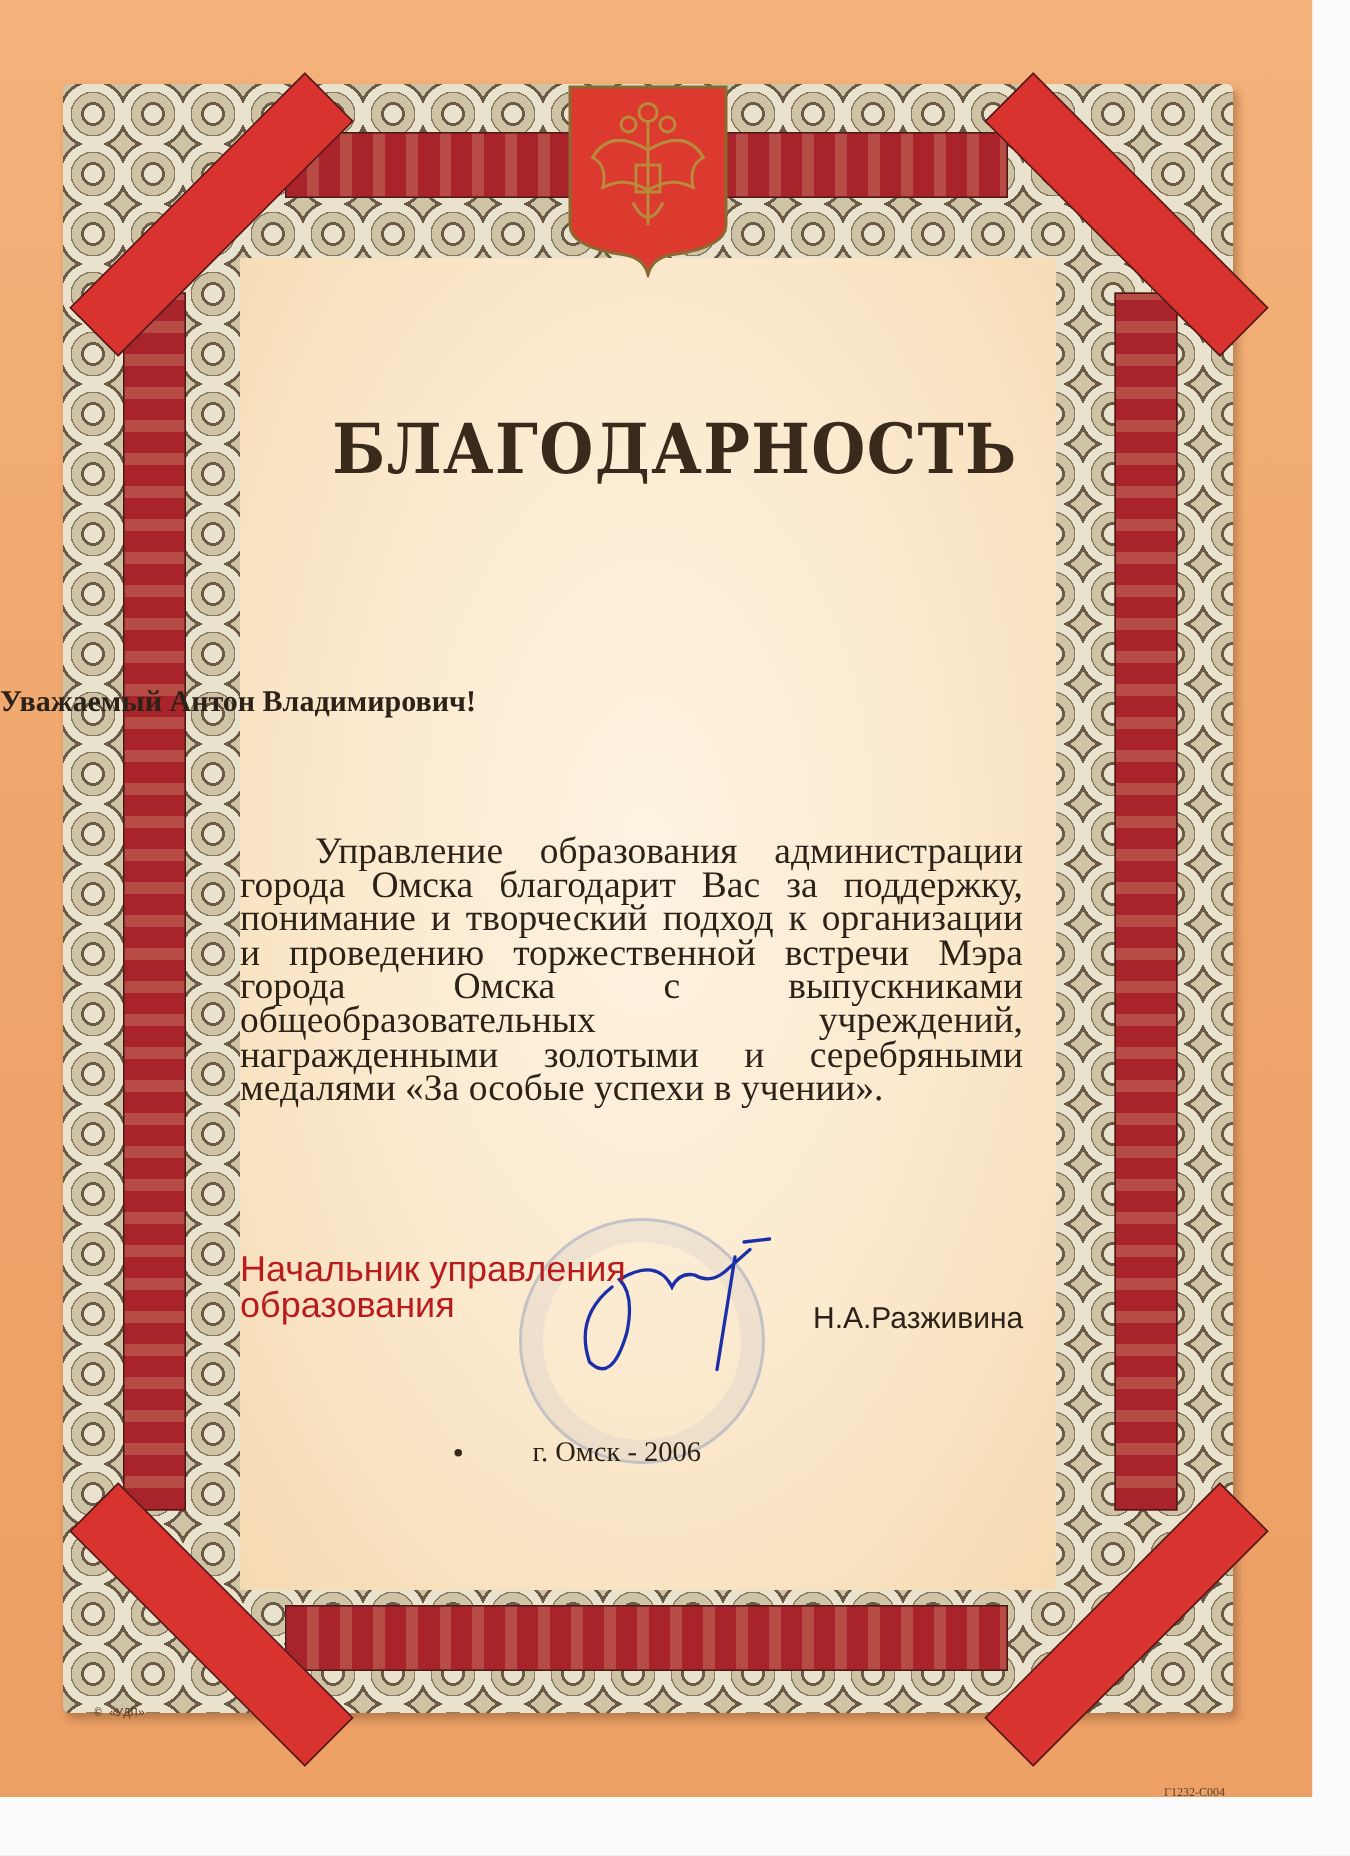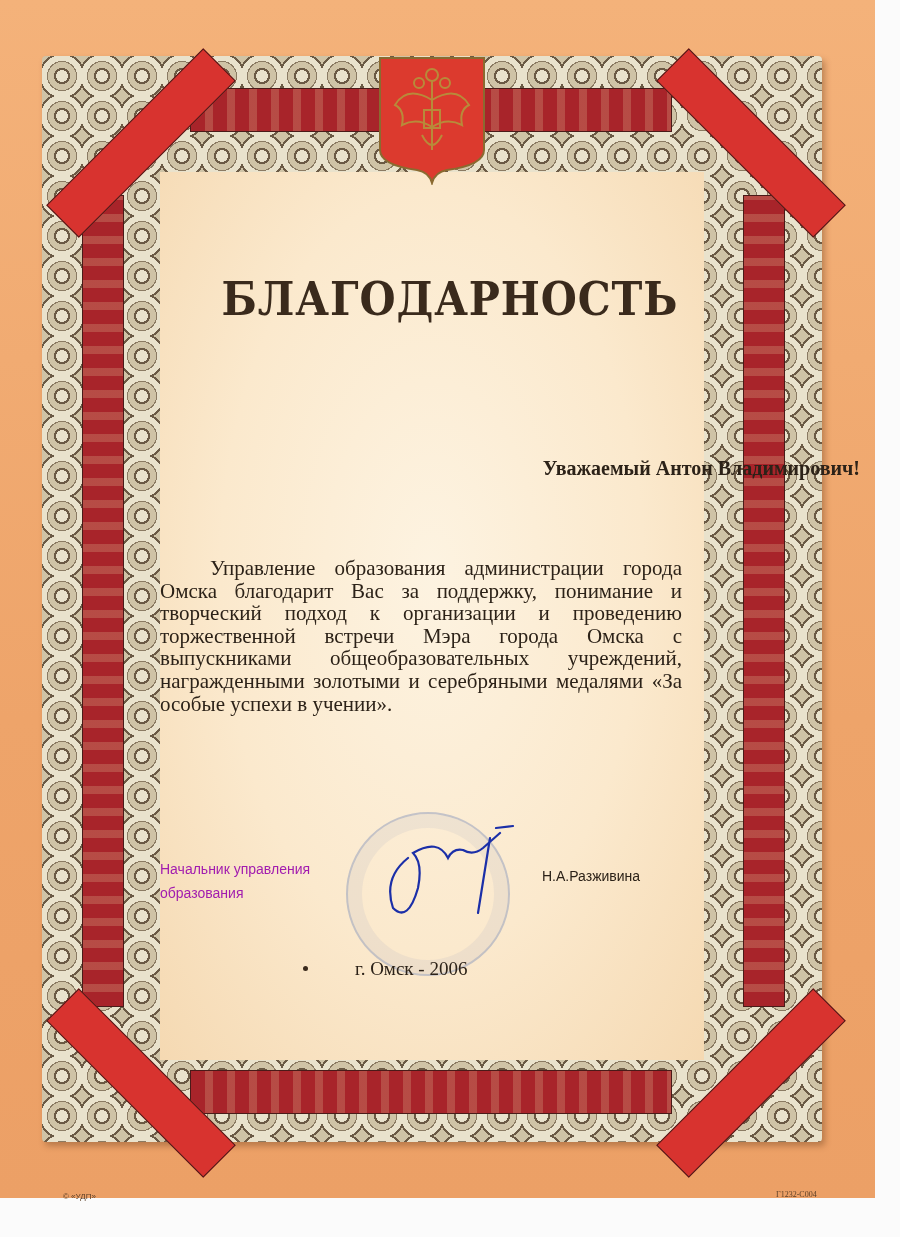--- a/index.html
+++ b/index.html
@@ -31,33 +31,33 @@
   .d-tl{left:30px;top:120px;transform:rotate(-45deg);}
   .d-tr{left:640px;top:120px;transform:rotate(45deg);}
   .d-bl{left:30px;top:1060px;transform:rotate(45deg);}
   .d-br{left:640px;top:1060px;transform:rotate(-45deg);}
 
   .emblem{position:absolute;left:377px;top:55px;width:110px;height:130px;}
 
   .title{position:absolute;left:0;width:900px;top:272px;text-align:center;
     font-family:"DejaVu Serif",serif;font-weight:bold;font-size:46px;letter-spacing:1px;color:#3a2a1c;
     transform:scaleX(.9);}
-  .greeting{position:absolute;left:0;width:860px;top:457px;text-align:right;
+  .greeting{position:absolute;left:0;width:860px;top:457px;text-align:left;
     font-family:"Liberation Serif",serif;font-weight:bold;font-size:20px;color:#2c2218;}
-  .body{position:absolute;left:160px;top:557px;width:522px;font-size:21px;line-height:22.6px;color:#2c2218;
+  .body{position:absolute;left:160px;top:557px;width:522px;font-size:25px;line-height:22.6px;color:#2c2218;
     text-align:justify;}
   .body p{margin:0;text-indent:50px;}
-  .sig-left{position:absolute;left:160px;top:857px;font-family:"Liberation Sans",sans-serif;font-size:14px;line-height:24px;color:#a21caf;}
-  .sig-right{position:absolute;left:542px;top:868px;font-family:"Liberation Sans",sans-serif;font-size:14px;color:#2c2218;}
+  .sig-left{position:absolute;left:160px;top:835px;font-family:"Liberation Sans",sans-serif;font-size:24px;line-height:24px;color:#b91c1c;}
+  .sig-right{position:absolute;left:542px;top:868px;font-family:"Liberation Sans",sans-serif;font-size:20px;color:#2c2218;}
   .stamp{position:absolute;left:346px;top:812px;width:160px;height:160px;border-radius:50%;
     border:2px solid rgba(150,160,190,.55);box-shadow:inset 0 0 0 14px rgba(150,160,190,.12);}
   .signature{position:absolute;left:378px;top:818px;width:140px;height:110px;}
   .place{position:absolute;left:355px;top:958px;font-size:19px;color:#2c2218;text-align:right;}
   .dot{position:absolute;left:303px;top:966px;width:5px;height:5px;border-radius:50%;background:#3a2a1c;}
-  .copyright{position:absolute;left:32px;top:1192px;font-family:Liberation Sans, sans-serif;font-size:8px;color:#5a3d25;padding-left:31px;}
+  .copyright{position:absolute;left:32px;top:1138px;font-family:Liberation Mono, monospace;font-size:8px;color:#5a3d25;padding-left:31px;}
   .code{position:absolute;left:776px;top:1190px;font-family:Liberation Serif, serif;font-size:8px;color:#5a3d25;}
 </style>
 </head>
 <body>
 
 <div class="sheet"></div>
 <div class="white-edge"></div>
 <div class="bottom-white"></div>
 
 <div class="ornament"></div>

